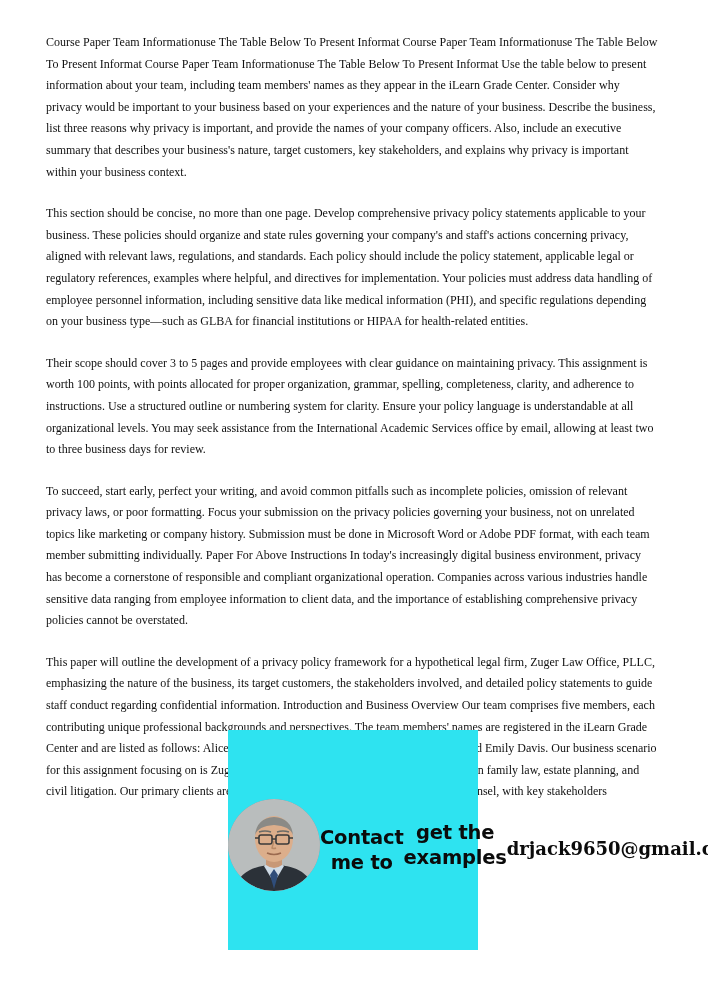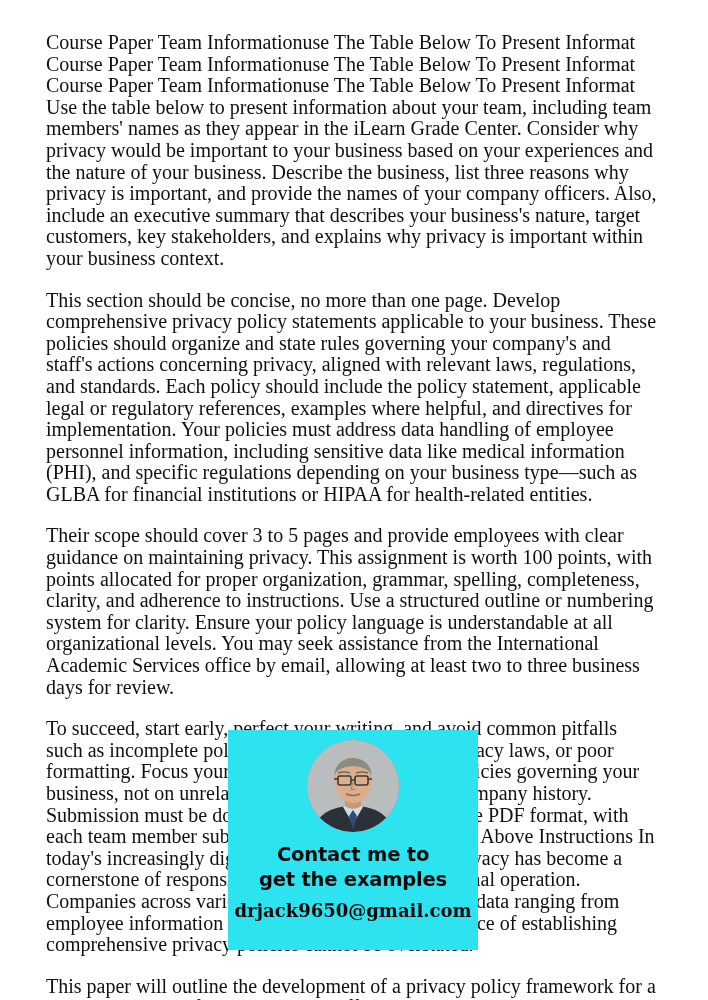--- a/index.html
+++ b/index.html
@@ -23,39 +23,38 @@
     height: 1000px;
     background: #fff;
   }
   .doc-body {
     position: absolute;
     left: 46px;
     top: 32px;
     width: 620px;
   }
   .para {
-    font-size: 20px;
+    font-size: 12px;
     line-height: 21.6px;
     text-align: left;
     margin: 0 8px 20px 0;
     color: #101010;
   }
   .para:last-child {
     margin-bottom: 0;
   }
   
   .overlay-card {
     position: absolute;
     left: 228px;
     top: 730px;
     width: 250px;
     height: 220px;
     background: #2ee3f0;
     display: flex;
-    flex-direction: column;
     align-items: center;
     justify-content: flex-start;
     box-sizing: border-box;
     padding-top: 10px;
     z-index: 5;
   }
   .avatar {
     width: 92px;
     height: 92px;
     border-radius: 50%;

